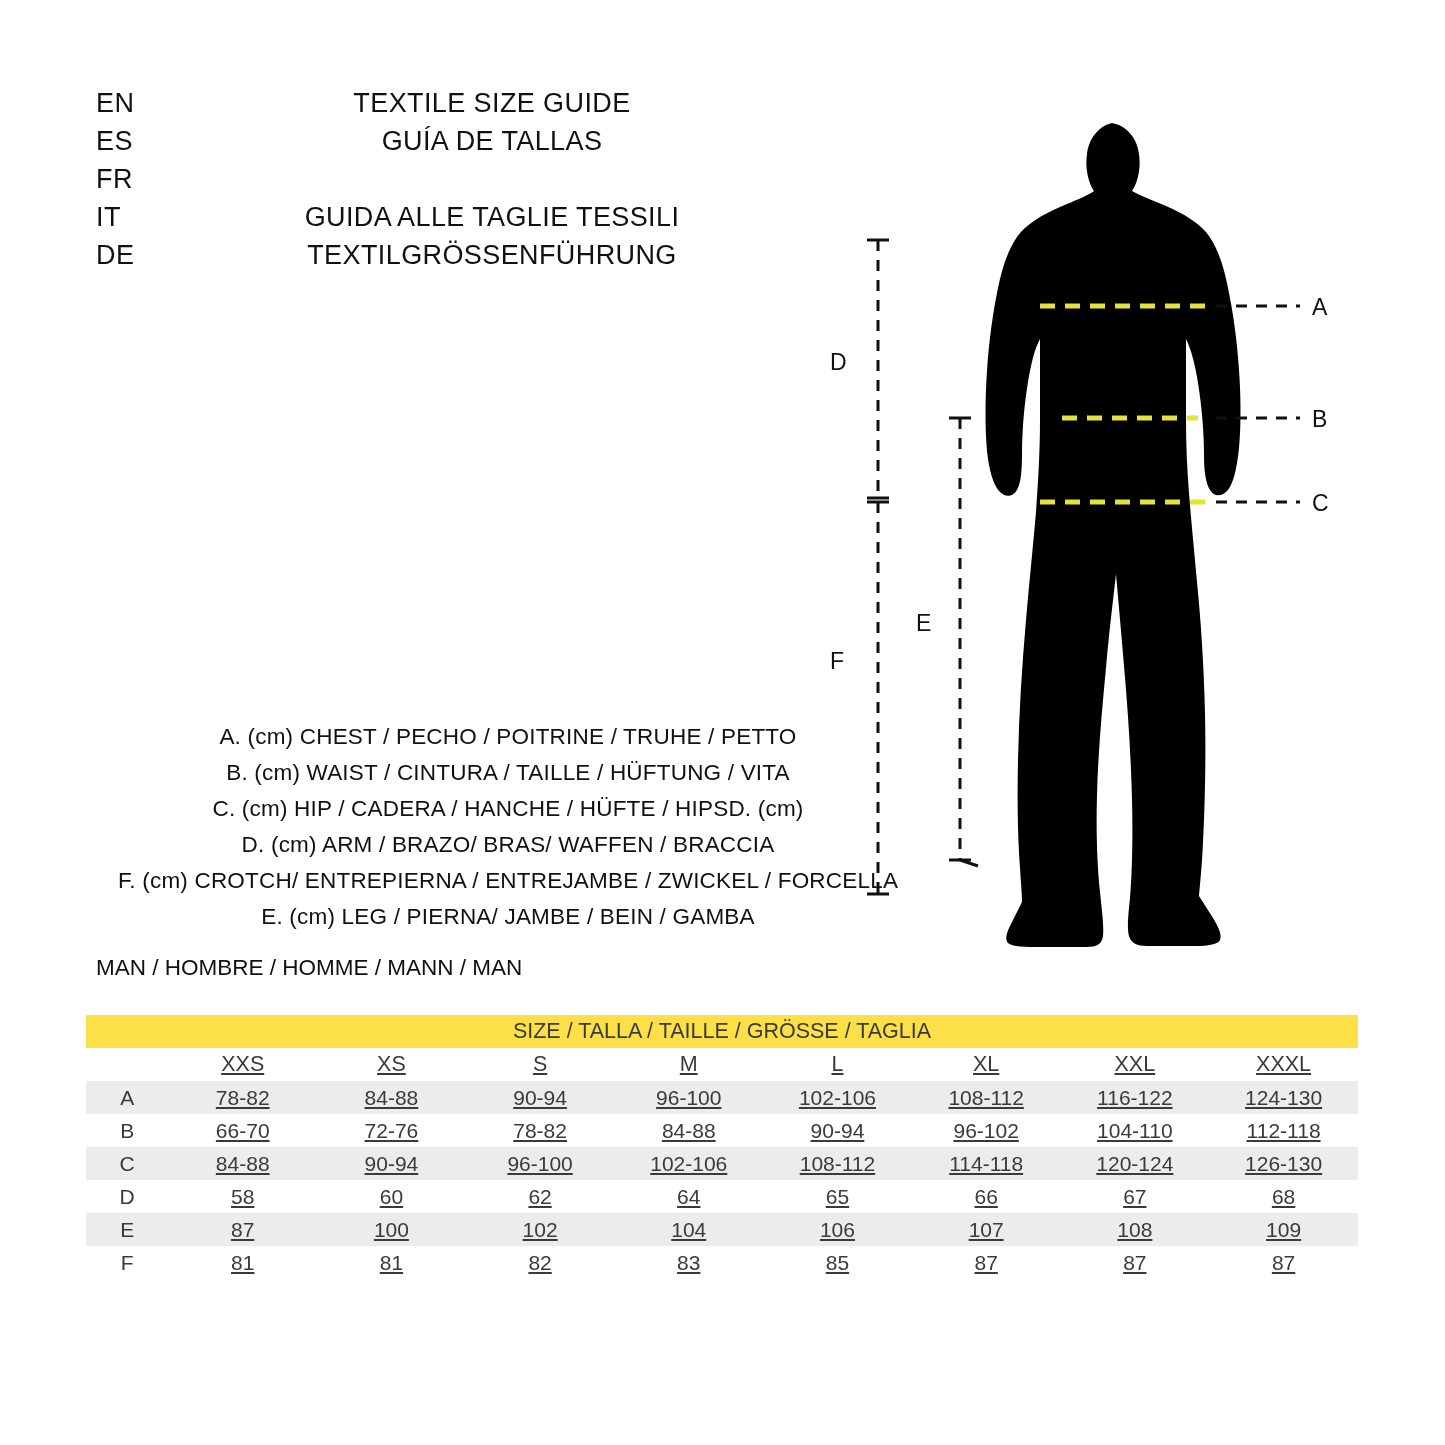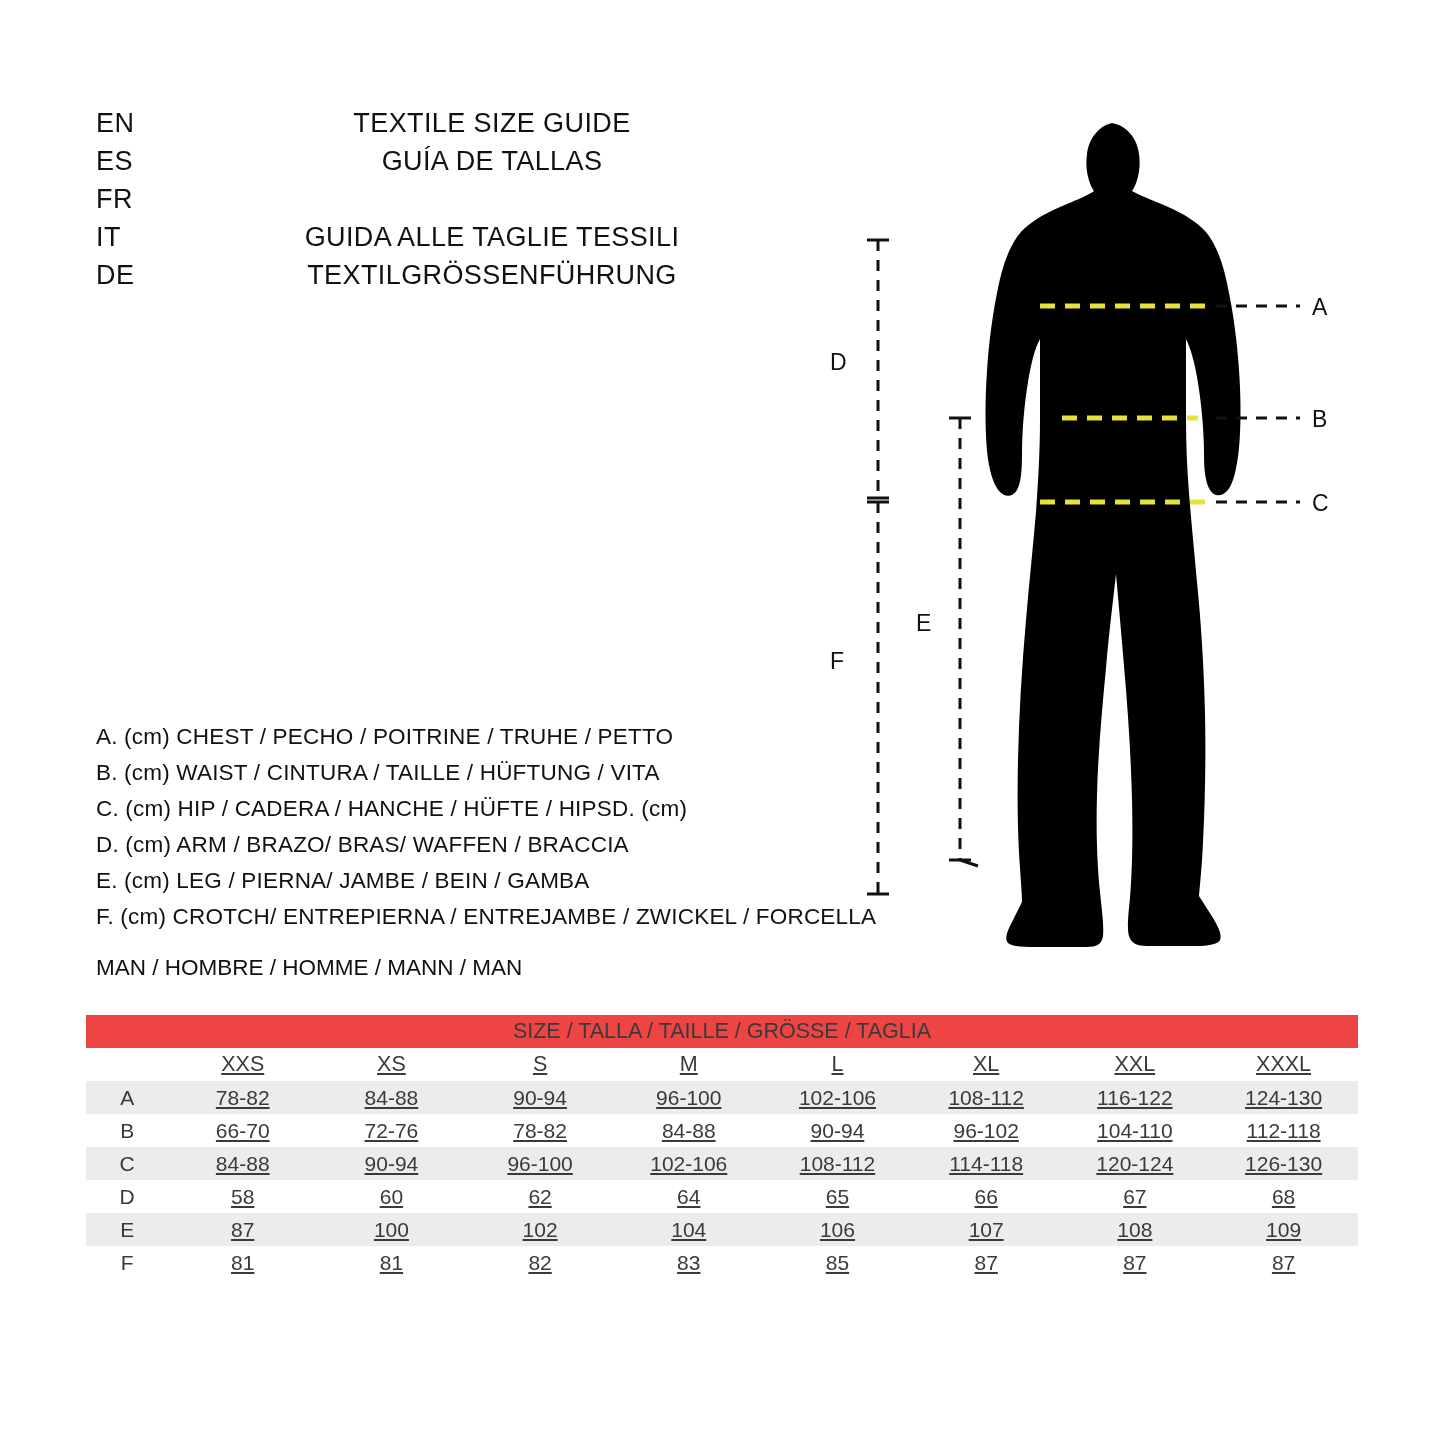--- a/index.html
+++ b/index.html
@@ -18,21 +18,20 @@
     background: #ffffff;
     overflow: hidden;
   }
 
   
   .titles {
     position: absolute;
     left: 96px;
     top: 88px;
     width: 700px;
-    margin-top: 20px;
   }
   .title-row {
     display: flex;
     align-items: baseline;
     height: 38px;
     font-size: 27px;
     letter-spacing: 0.4px;
     color: #111;
   }
   .title-lang {
@@ -40,23 +39,24 @@
     flex: 0 0 92px;
   }
   .title-text {
     flex: 1 1 auto;
     text-align: center;
   }
 
   
   .legend {
     position: absolute;
-    left: 96px;
+    left: 108px;
     top: 724px;
     width: 800px;
+    text-align: center;
   }
   .legend-row {
     height: 36px;
     font-size: 22.5px;
     color: #111;
     letter-spacing: 0.2px;
     white-space: nowrap;
   }
   .legend-note {
     position: absolute;
@@ -81,21 +81,21 @@
     color: #3a3a3a;
   }
   table.size-table td, table.size-table th {
     padding: 0;
     height: 33px;
     font-weight: normal;
     text-align: center;
     vertical-align: middle;
   }
   .hdr-band td {
-    background: #ef4444;
+    background: #fde047;
     color: #3a3a3a;
     text-align: left;
     padding-left: 14px;
     height: 36px;
     font-size: 21.5px;
   }
   .row-labels td {
     background: #ffffff;
     font-size: 21.5px;
     color: #3a3a3a;
@@ -151,22 +151,22 @@
       <span class="title-lang">DE</span>
       <span class="title-text">TEXTILGRÖSSENFÜHRUNG</span>
     </div>
   </div>
 
   <div class="legend">
     <div class="legend-row">A. (cm) CHEST / PECHO / POITRINE / TRUHE / PETTO</div>
     <div class="legend-row">B. (cm) WAIST / CINTURA / TAILLE / HÜFTUNG / VITA</div>
     <div class="legend-row">C. (cm) HIP / CADERA / HANCHE / HÜFTE / HIPSD. (cm)</div>
     <div class="legend-row">D. (cm) ARM / BRAZO/ BRAS/ WAFFEN / BRACCIA</div>
+    <div class="legend-row">F. (cm) CROTCH/ ENTREPIERNA / ENTREJAMBE / ZWICKEL / FORCELLA</div>
     <div class="legend-row">E. (cm) LEG / PIERNA/ JAMBE / BEIN / GAMBA</div>
-    <div class="legend-row">F. (cm) CROTCH/ ENTREPIERNA / ENTREJAMBE / ZWICKEL / FORCELLA</div>
   </div>
 
   <div class="legend-note">MAN / HOMBRE / HOMME / MANN / MAN</div>
 
   <div class="figure">
     <svg width="540" height="900" viewBox="0 0 540 900" xmlns="http://www.w3.org/2000/svg">
 
       <g>
         <path fill="#000000" d="
           M 262 63

